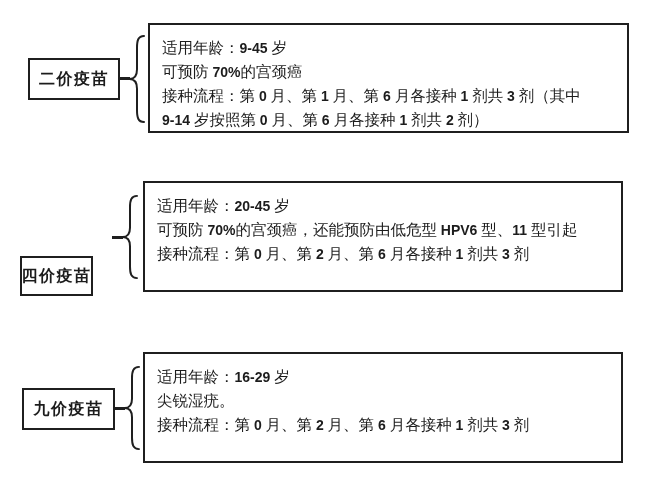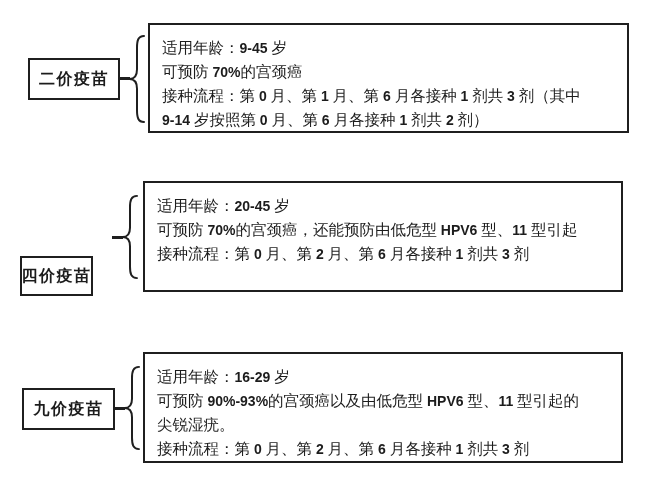--- a/index.html
+++ b/index.html
@@ -80,17 +80,16 @@
 <div class="section">
   <div class="label-box" style="left:22px; top:388px; width:93px; height:42px;align-items:center;">
     <span>九价疫苗</span>
   </div>
   <div class="connector" style="left:114px; top:407px; width:11px;"></div>
   <svg class="brace" style="left:123px; top:366px;" width="18" height="84" viewBox="0 0 18 90" preserveAspectRatio="none">
     <path d="M16,1 C10,1 9,6 9,13 L9,35 C9,42 6,45 1.5,45 C6,45 9,48 9,55 L9,77 C9,84 10,89 16,89"></path>
   </svg>
   <div class="info-box" style="left:143px; top:352px; width:480px; height:111px;">
     <div class="info-line rich">适用年龄：<b>16-29</b> 岁</div>
-    <div class="info-line rich">可预防 <b>90%-93%</b>的宫颈癌以及由低危型 <b>HPV6</b> 型、<b>11</b> 型引起的</div>
     <div class="info-line rich">尖锐湿疣。</div>
     <div class="info-line rich">接种流程：第 <b>0</b> 月、第 <b>2</b> 月、第 <b>6</b> 月各接种 <b>1</b> 剂共 <b>3</b> 剂</div>
   </div>
 </div>
 
 </body></html>

